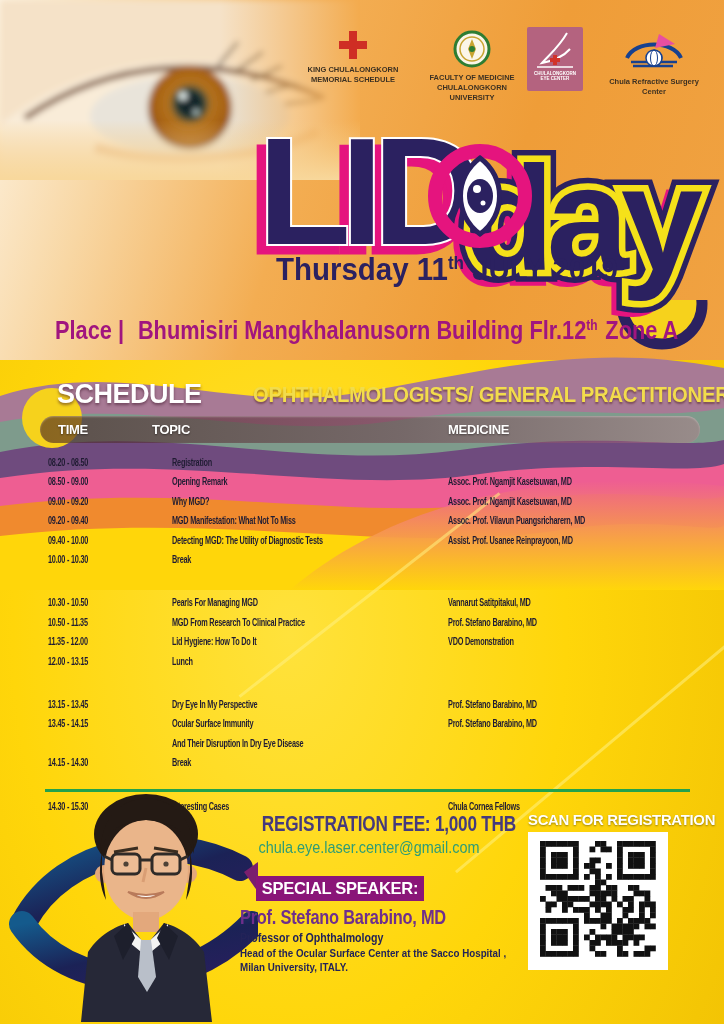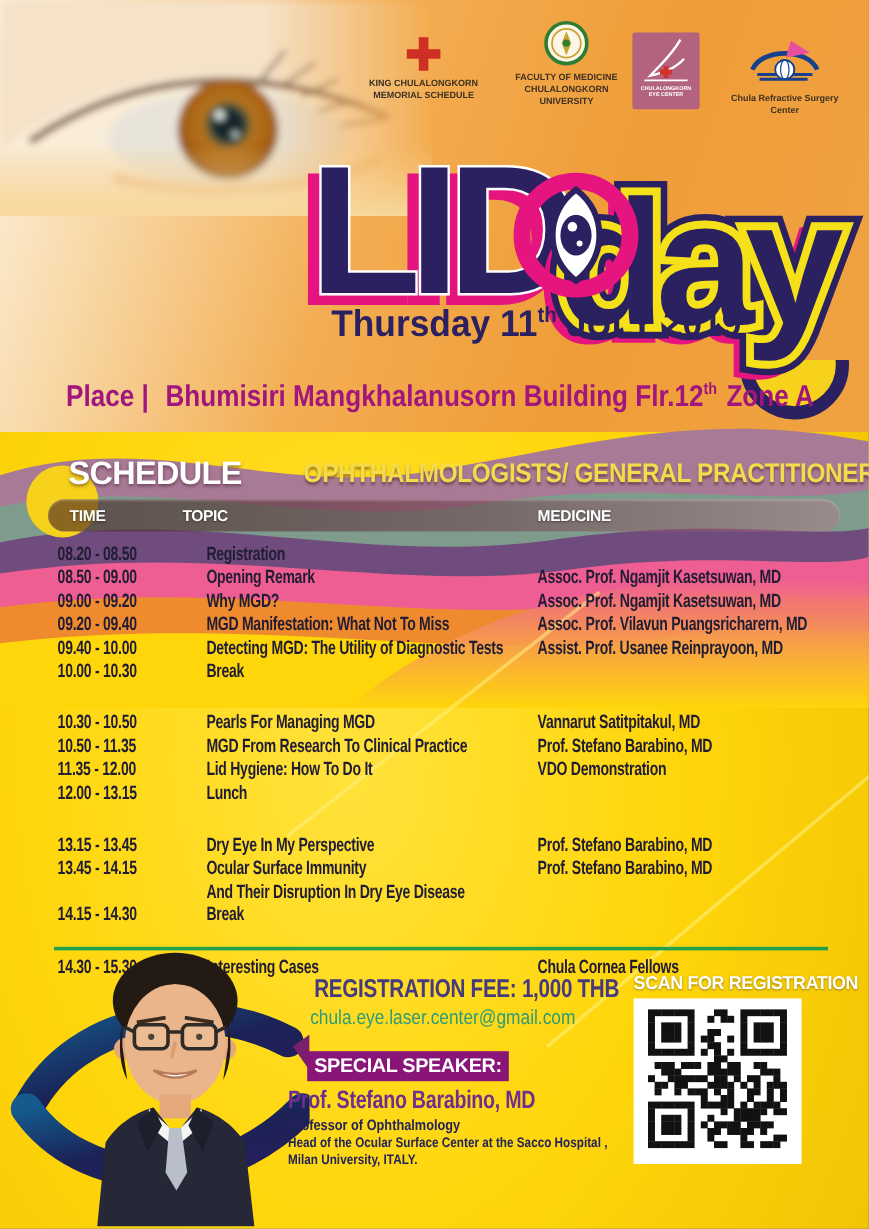--- a/index.html
+++ b/index.html
@@ -45,21 +45,21 @@
   .colbar{left:40px;top:416px;width:660px;height:27px;border-radius:14px;
     background:linear-gradient(90deg,rgba(70,35,35,.62),rgba(110,58,72,.52) 55%,rgba(195,115,135,.38));
     box-shadow:inset 0 1px 2px rgba(255,255,255,.3);}
   .colbar span{position:absolute;top:0;line-height:27px;font-size:13px;font-weight:800;color:#fff;
     letter-spacing:-.3px;text-shadow:0 1px 2px rgba(0,0,0,.45);}
   .col-time{left:18px;} .col-topic{left:112px;} .col-speaker{left:408px;}
 
   
   .rows{left:48px;top:453px;width:660px;}
   .srow{display:grid;grid-template-columns:124px 276px 1fr;line-height:19.4px;
-    font-size:16px;font-weight:700;color:#201c33;letter-spacing:-.3px;}
+    font-size:10px;font-weight:700;color:#201c33;letter-spacing:-.3px;}
   .srow.gap{margin-top:24px;}
   .srow>div{white-space:nowrap;transform:scaleX(.73);transform-origin:0 0;}
 
   
   .green-line{left:45px;top:789px;width:645px;height:3px;background:var(--c-green-line,#23a24c);}
   .portrait{left:6px;top:772px;}
   .fee-block{left:235px;top:812px;width:268px;text-align:center;}
   .fee{font-size:21.5px;font-weight:800;color:var(--c-fee-purple,#453a7d);white-space:nowrap;
     transform:scaleX(.8);transform-origin:50% 50%;letter-spacing:-.3px;}
   .email{font-size:17px;font-weight:400;color:var(--c-email-green,#2e9c76);white-space:nowrap;
@@ -152,21 +152,21 @@
   <div class="logo" style="left:305px;top:30px;width:96px;">
     <svg width="30" height="30" viewBox="0 0 30 30">
       <path d="M11 1h8v10h10v8H19v10h-8V19H1v-8h10z" fill="#cf2e24"></path>
     </svg>
     <div class="cap">
       <div>KING CHULALONGKORN</div>
       <div>MEMORIAL SCHEDULE</div>
     </div>
   </div>
 
-  <div class="logo" style="left:420px;top:17px;width:104px;">
+  <div class="logo" style="left:420px;top:30px;width:104px;">
     <svg width="38" height="38" viewBox="0 0 38 38">
       <circle cx="19" cy="19" r="17" fill="#fbf6e8" stroke="#2e7d32" stroke-width="3"></circle>
       <circle cx="19" cy="19" r="12" fill="none" stroke="#c8a430" stroke-width="1.5"></circle>
       <path d="M19 9 L23 19 L19 29 L15 19 Z" fill="#c8a430"></path>
       <circle cx="19" cy="19" r="3" fill="#2e7d32"></circle>
     </svg>
     <div class="cap">
       <div>FACULTY OF MEDICINE</div>
       <div>CHULALONGKORN UNIVERSITY</div>
     </div>

